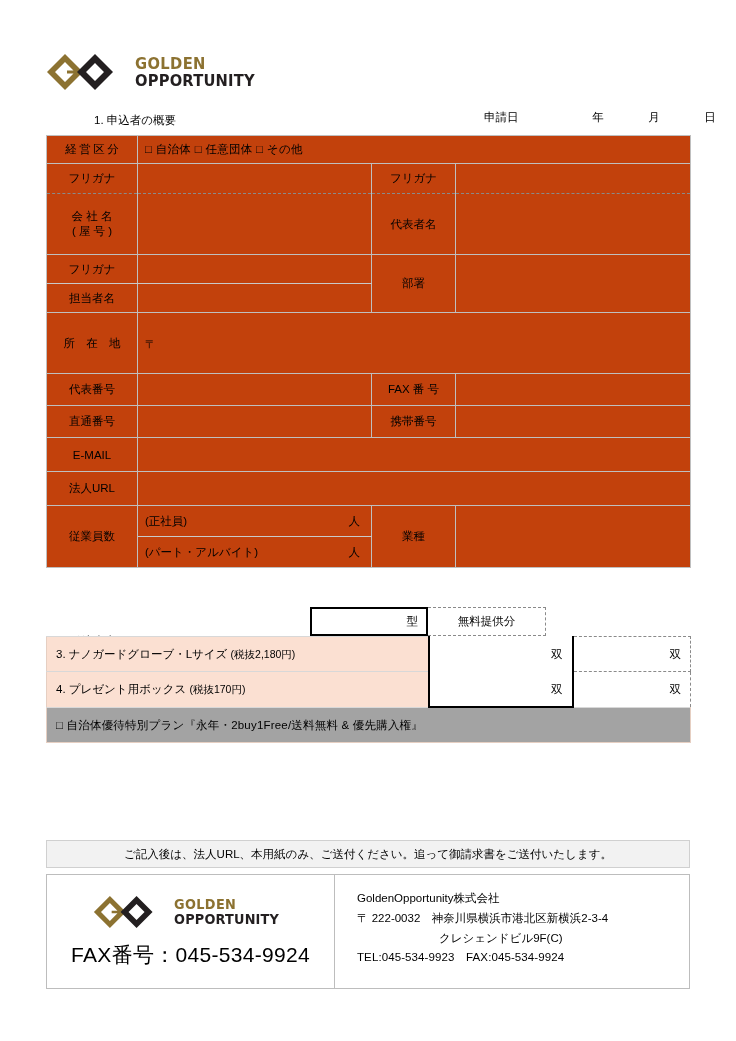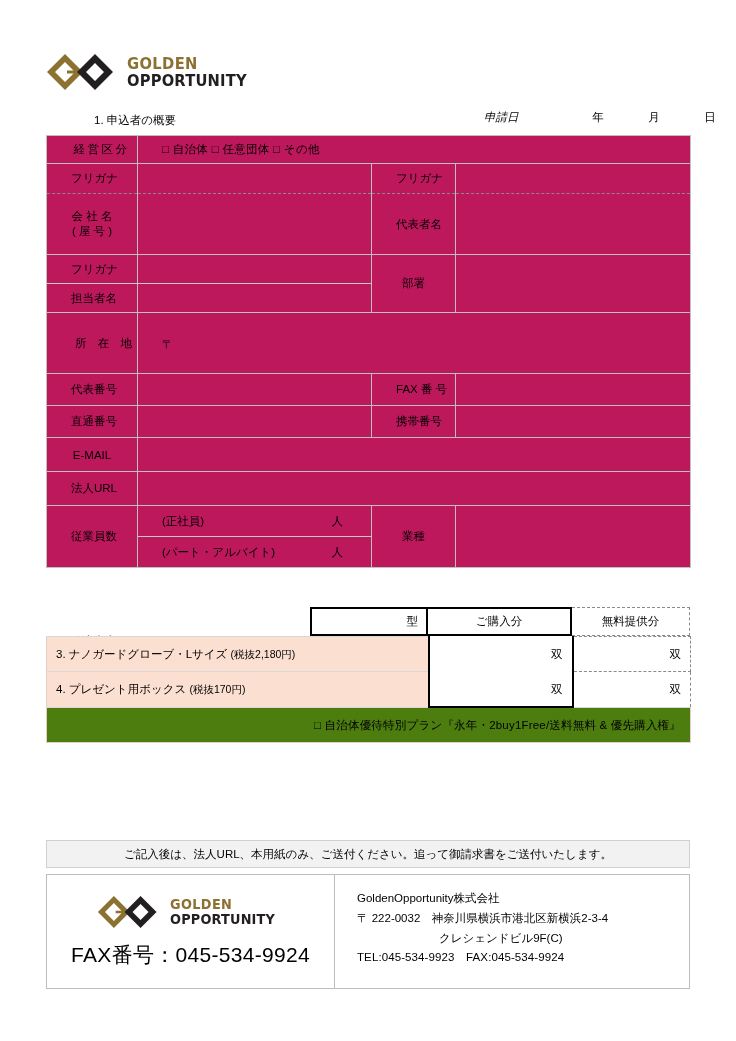--- a/index.html
+++ b/index.html
@@ -42,21 +42,21 @@
     border-bottom: 2px solid #000;
     padding-bottom: 2px;
     line-height: 1.25;
     white-space: nowrap;
   }
 
   
   .logo {
     display: flex;
     align-items: center;
-    gap: 9px;
+    gap: 17px;
   }
   .logo-mark { display: block; }
   .logo-words {
     display: flex;
     flex-direction: column;
     justify-content: center;
     line-height: 1.0;
   }
   .logo-word-top {
     font-size: 16px;
@@ -93,39 +93,39 @@
   .sec1-caption .lbl { white-space: nowrap; }
   .date-area {
     position: absolute;
     left: 390px;
     top: 0;
     width: 254px;
     display: flex;
     align-items: center;
     font-size: 11.5px;
   }
-  .date-area .d-label { width: 86px; font-style: italic; }
+  .date-area .d-label { width: 86px; }
   .date-area .d-unit { width: 56px; text-align: center; }
   .date-area .d-unit:last-child { width: 56px; }
 
   
   table.form {
     position: absolute;
     left: 46px;
     top: 135px;
     width: 644px;
     border-collapse: collapse;
     table-layout: fixed;
     font-size: 11.5px;
   }
   table.form td {
     border: 1px solid #bfbfbf;
-    padding: 0 24px;
+    padding: 0 7px;
     vertical-align: middle;
-    background: #be185d;
+    background: #c2410c;
   }
   td.lab {
     background: #dde9d2;
     text-align: center;
     white-space: nowrap;
     padding: 0 4px;
   }
   td.lab.sp { letter-spacing: 4px; text-indent: 4px; }
   td.lab.sp2 { letter-spacing: 2.5px; text-indent: 2.5px; }
   td.val { background: #ffffff; }
@@ -231,22 +231,22 @@
   td.cell-free {
     background: #ffffff;
     border-right: 1px dashed #8a8a8a;
     border-left: none;
     border-top: 1px dashed #8a8a8a;
     border-bottom: 1px dashed #8a8a8a;
     text-align: right;
     padding-right: 10px;
   }
   td.plan-row {
-    background: #4d7c0f;
-    text-align: right;
+    background: #a3a3a3;
+    text-align: left;
     border: 1px solid #e6cfc2;
     border-top: 1px solid #d8d8d8;
     height: 32px;
     letter-spacing: 0.2px;
   }
 
   
   .note-bar {
     position: absolute;
     left: 46px;
@@ -420,21 +420,20 @@
           </div>
         </td>
       </tr>
     </tbody>
   </table>
 
   <div class="sec2-caption">2. ご発注内容</div>
 
   <div class="order-head">
     <div class="oh-kata">型</div>
-    <div class="oh-buy">ご購入分</div>
     <div class="oh-free">無料提供分</div>
   </div>
 
   <table class="order">
     <colgroup>
       <col style="width:264px">
       <col style="width:118px">
       <col style="width:144px">
       <col style="width:118px">
     </colgroup>

